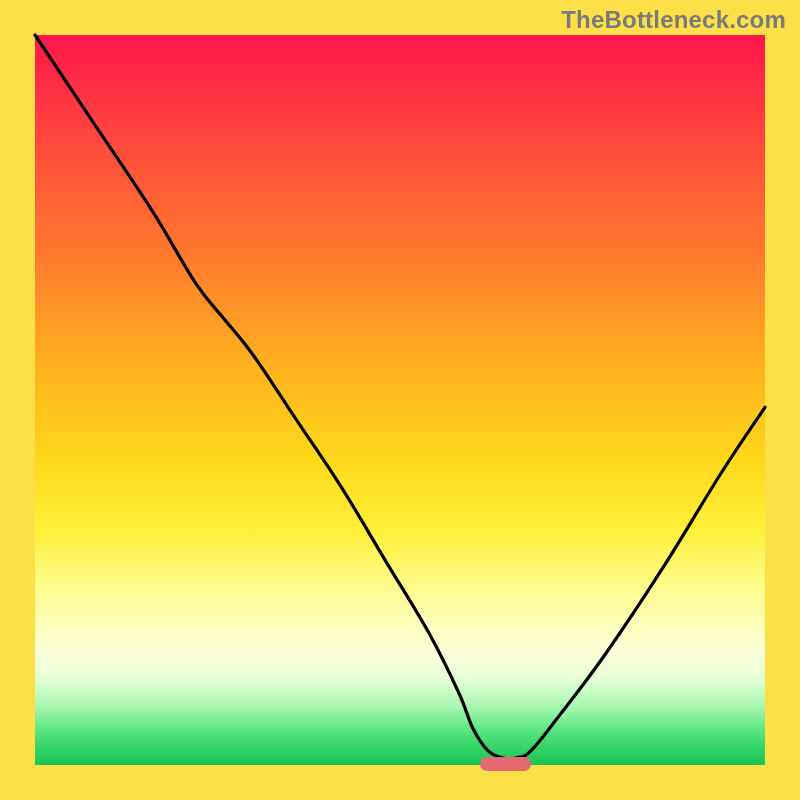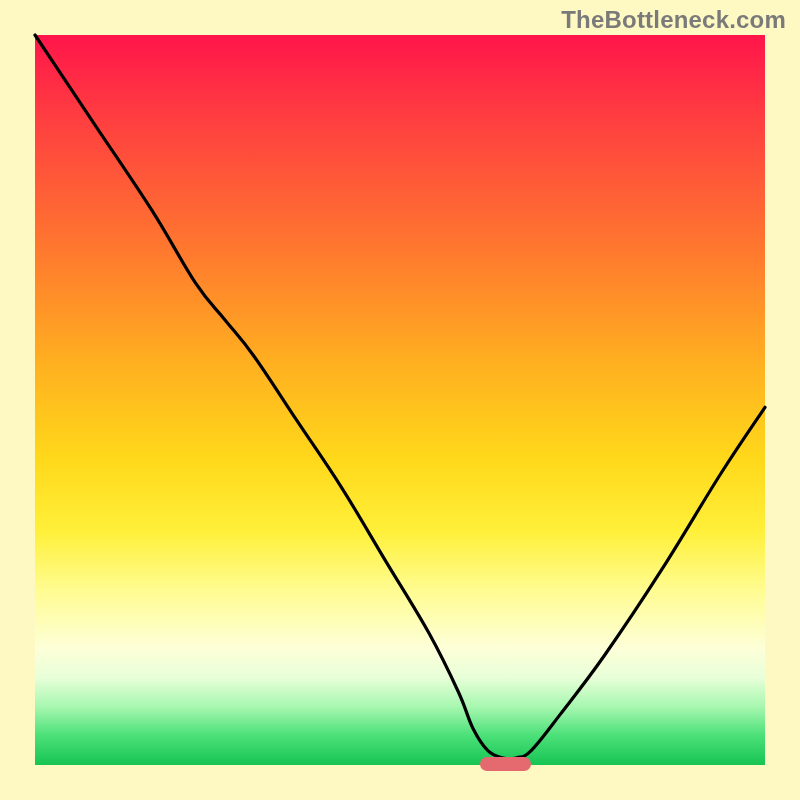--- a/index.html
+++ b/index.html
@@ -9,21 +9,21 @@
     height: 800px;
     background: #000;
     overflow: hidden;
   }
   .frame {
     position: absolute;
     left: 0;
     top: 0;
     width: 800px;
     height: 800px;
-    background: #fef9c3;
+    background: #fde047;
   }
   .plot-area {
     position: absolute;
     left: 35px;
     top: 35px;
     width: 730px;
     height: 730px;
     
     background: linear-gradient(
       to bottom,

